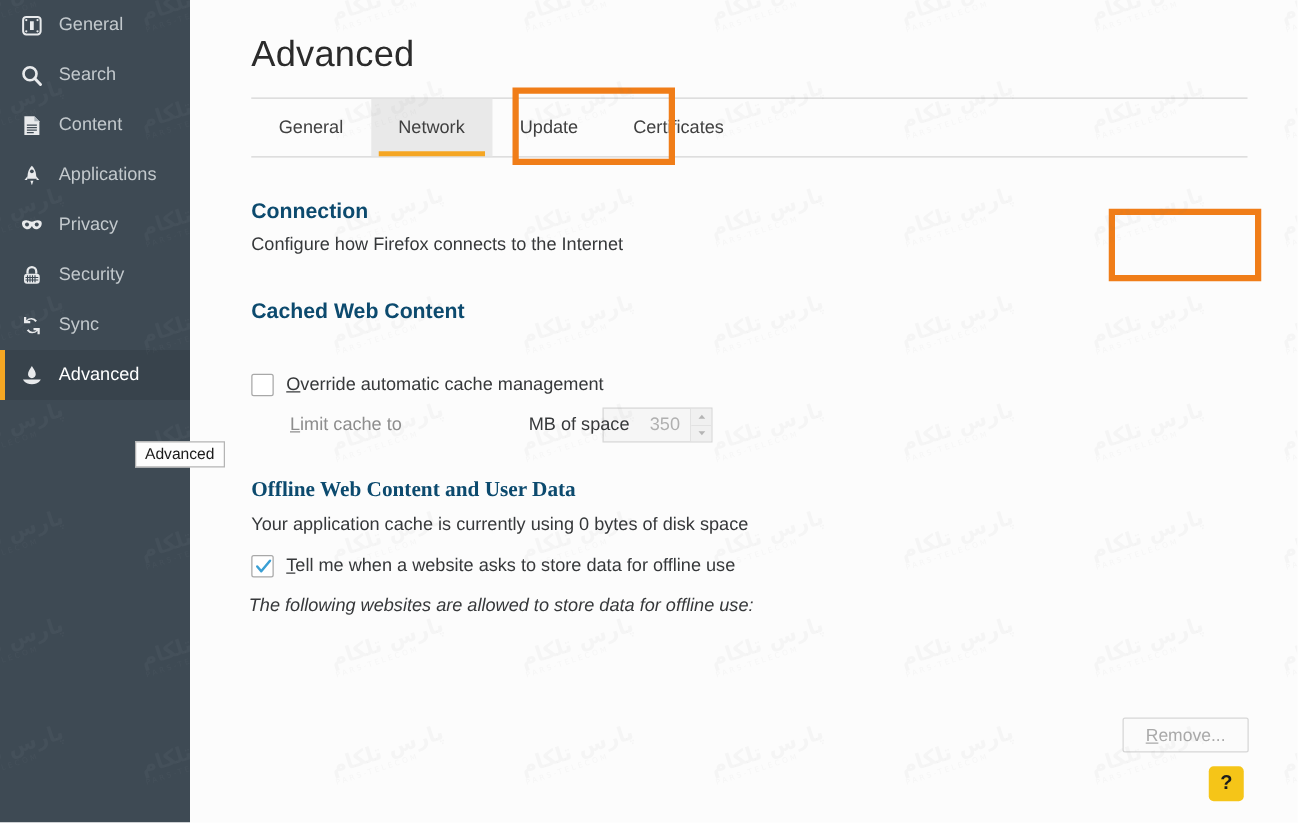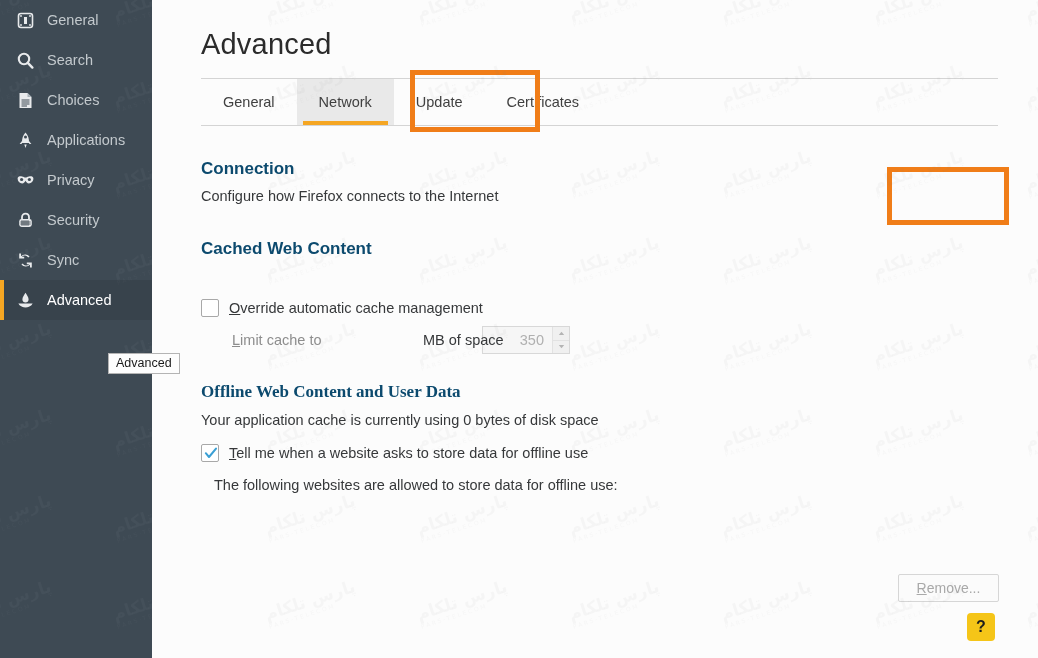--- a/index.html
+++ b/index.html
@@ -314,21 +314,21 @@
           <path d="M3.5 2 h8 l4 4 v11 h-12 z" fill="#e8eaec"></path>
           <path d="M11.5 2 v4 h4 z" fill="#a9b2b9"></path>
           <g stroke="#3e4a54" stroke-width="1">
             <line x1="5.5" y1="9" x2="13.5" y2="9"></line>
             <line x1="5.5" y1="11" x2="13.5" y2="11"></line>
             <line x1="5.5" y1="13" x2="13.5" y2="13"></line>
             <line x1="5.5" y1="15" x2="11" y2="15"></line>
           </g>
         </svg>
     </span>
-    <span>Choices</span>
+    <span>Content</span>
   </div>
 
   <div class="side-item">
     <span class="side-icon">
       <svg width="19" height="19" viewBox="0 0 19 19">
           <path d="M9.5 1.5 C12.2 4 13.2 8 13 12 H6 C5.8 8 6.8 4 9.5 1.5 Z" fill="#e8eaec"></path>
           <circle cx="9.5" cy="6" r="1.5" fill="#3e4a54"></circle>
           <path d="M6 10 L3.6 13 L5.6 13 L6.2 11.4 Z" fill="#e8eaec"></path>
           <path d="M13 10 L15.4 13 L13.4 13 L12.8 11.4 Z" fill="#e8eaec"></path>
           <path d="M8.3 13.5 h2.4 l-1.2 3.6 z" fill="#e8eaec"></path>
@@ -444,21 +444,21 @@
 
   <div class="cbrow" style="left:49px; top:444px;">
     <span class="cbox">
       <svg width="14" height="14" viewBox="0 0 14 14">
           <path d="M1.8 7.2 L5 11 L12 2.6" fill="none" stroke="#3a9fd4" stroke-width="2" stroke-linecap="round" stroke-linejoin="round"></path>
         </svg>
     </span>
     <span class="cblabel"><span></span><u>T</u><span>ell me when a website asks to store data for offline use</span></span>
   </div>
 
-  <div class="body-text" style="left:62px; top:477px;">The following websites are allowed to store data for offline use:</div>
+  <div class="body-text" style="left:47px; top:477px;font-style:italic;">The following websites are allowed to store data for offline use:</div>
 
 </div>
 
 <div id="sites-listbox"></div>
 
 <div class="btn disabled" style="left:898px; top:574px; width:101px; height:28px; z-index:20;">
   <span></span>
     <u>R</u>
     <span>emove...</span>
 </div>

